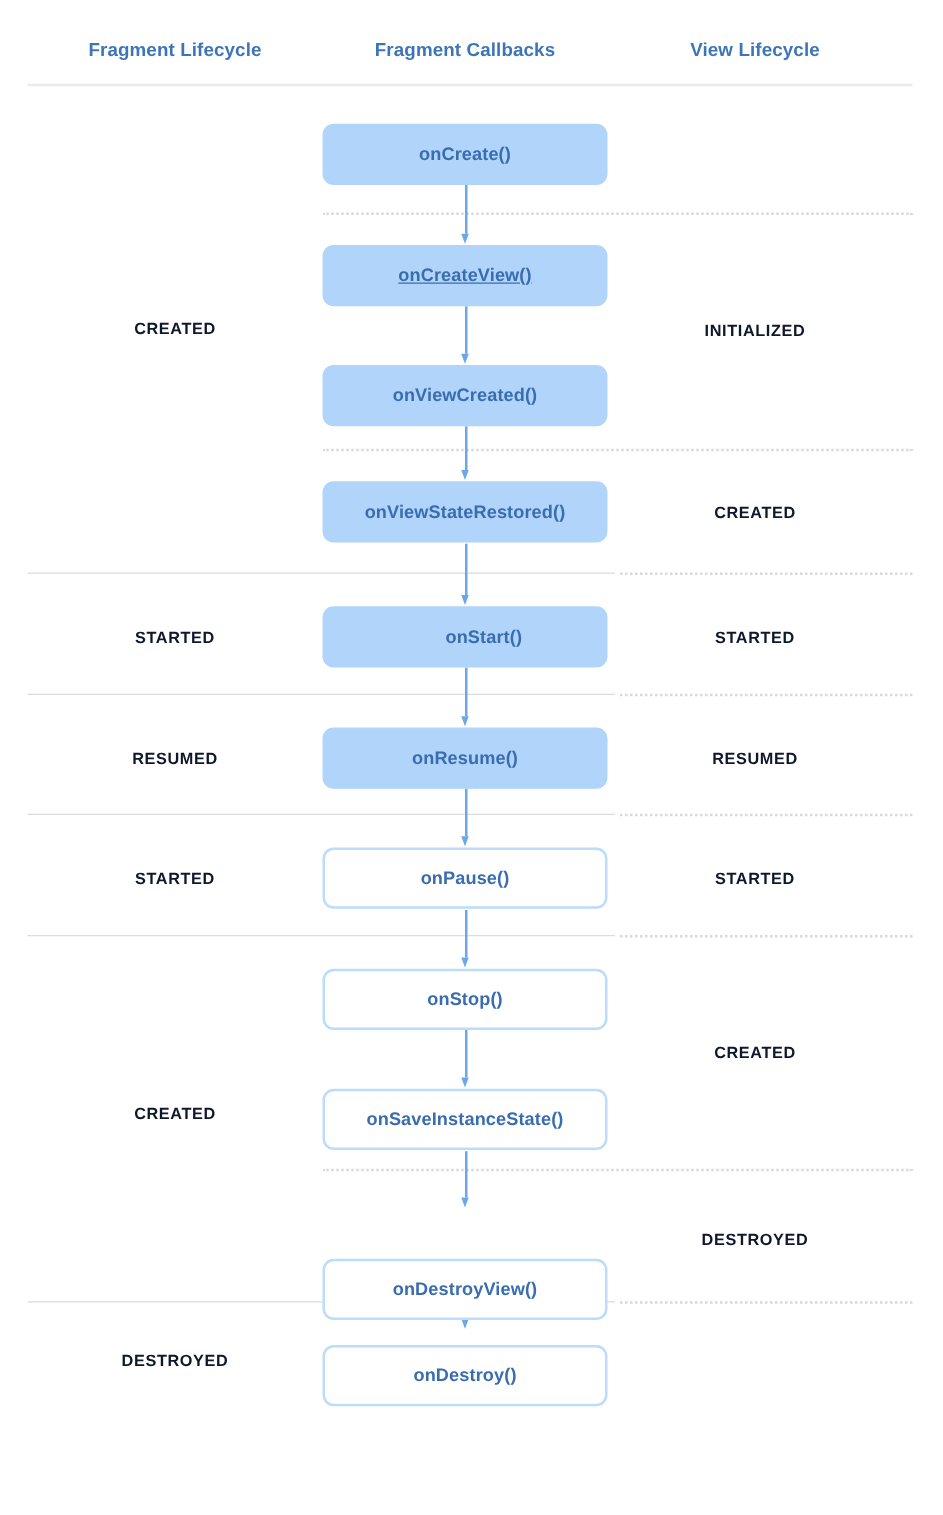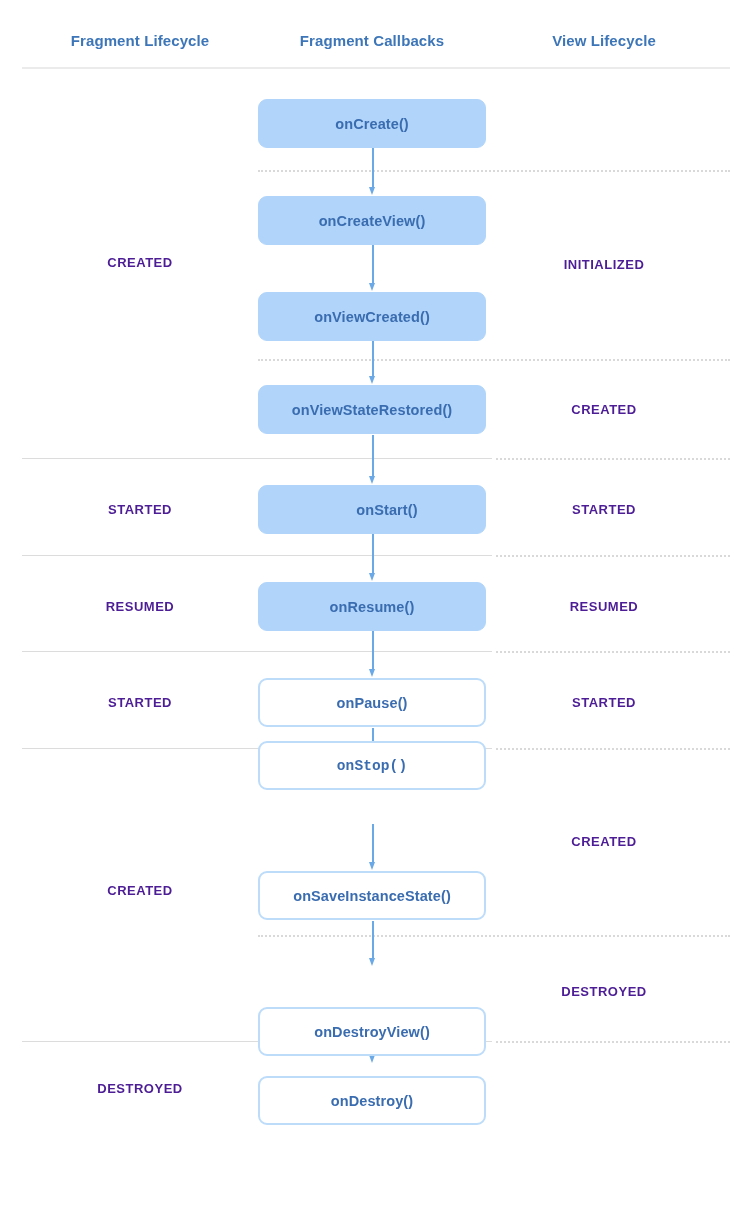--- a/index.html
+++ b/index.html
@@ -114,21 +114,21 @@
     border-left: 3.5px solid transparent;
     border-right: 3.5px solid transparent;
     border-top: 8px solid #6aa8e6;
   }
 
   
   .state-label {
     position: absolute;
     font-size: 13px;
     font-weight: bold;
-    color: #4c1d95;
+    color: #0f172a;
     letter-spacing: 0.5px;
     text-align: center;
     white-space: nowrap;
   }
   .state-label.left  { left: 40px;  width: 200px; }
   .state-label.right { left: 504px; width: 200px; text-align: center; }
 
   
   .caption {
     position: absolute;
@@ -204,27 +204,27 @@
         <div class="shaft" style="height: 37px;"></div>
         <div class="head" style="top: 37px;"></div>
       </div>
       <div class="arrow" style="top: 1017px; height: 46px;">
         <div class="shaft" style="height: 38px;"></div>
         <div class="head" style="top: 38px;"></div>
       </div>
     </div>
   <div id="boxes-layer">
       <div class="cb-box filled" style="top: 99px;">onCreate()</div>
-      <div class="cb-box filled" style="top: 196px;">onCreateView()</div>
+      <div class="cb-box filled" style="top: 196px; text-decoration: underline;">onCreateView()</div>
       <div class="cb-box filled" style="top: 292px;">onViewCreated()</div>
       <div class="cb-box filled" style="top: 385px;">onViewStateRestored()</div>
       <div class="cb-box filled" style="top: 485px; padding-left: 30px;">onStart()</div>
       <div class="cb-box filled" style="top: 582px;">onResume()</div>
       <div class="cb-box outlined" style="top: 678px;">onPause()</div>
-      <div class="cb-box outlined" style="top: 741px; font-family: Liberation Mono, monospace;">onStop()</div>
+      <div class="cb-box outlined" style="top: 775px;">onStop()</div>
       <div class="cb-box outlined" style="top: 871px;">onSaveInstanceState()</div>
       <div class="cb-box outlined" style="top: 967px; margin-top: 40px;">onDestroyView()</div>
       <div class="cb-box outlined" style="top: 1064px; margin-top: 12px;">onDestroy()</div>
     </div>
   <div id="left-states-layer">
       <div class="state-label left" style="top: 255px;">CREATED</div>
       <div class="state-label left" style="top: 502px;">STARTED</div>
       <div class="state-label left" style="top: 599px;">RESUMED</div>
       <div class="state-label left" style="top: 695px;">STARTED</div>
       <div class="state-label left" style="top: 883px;">CREATED</div>

